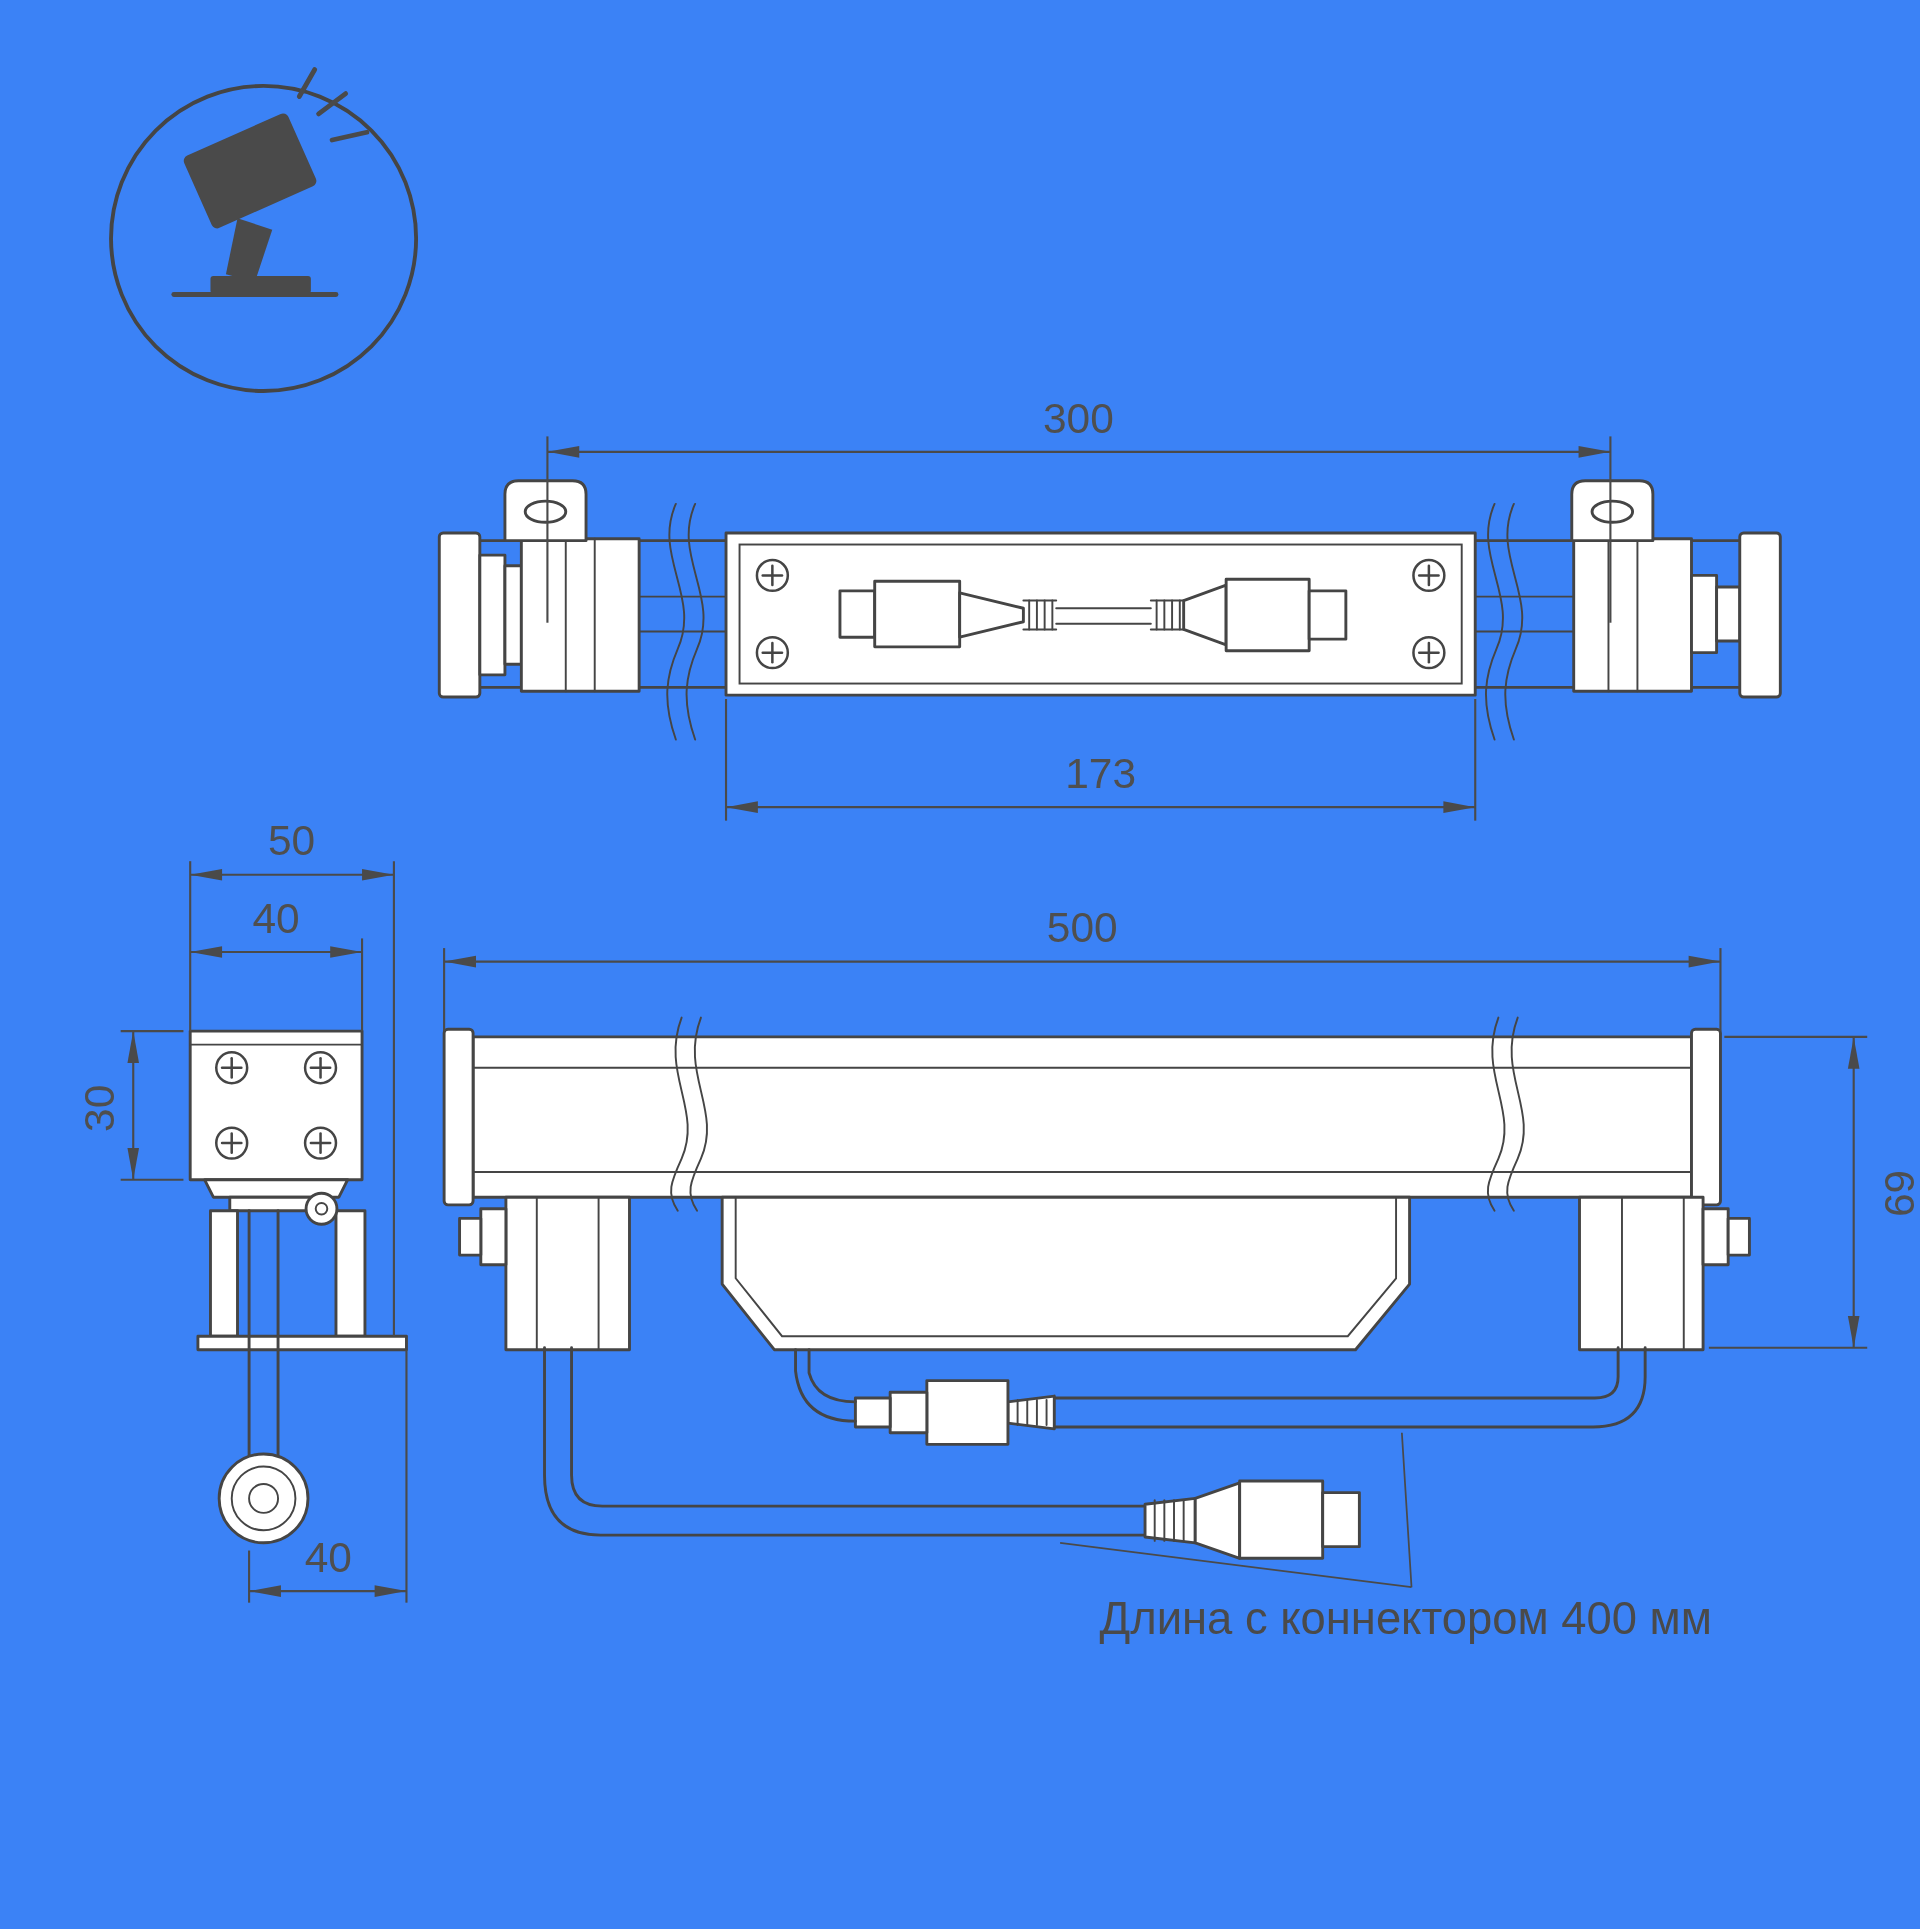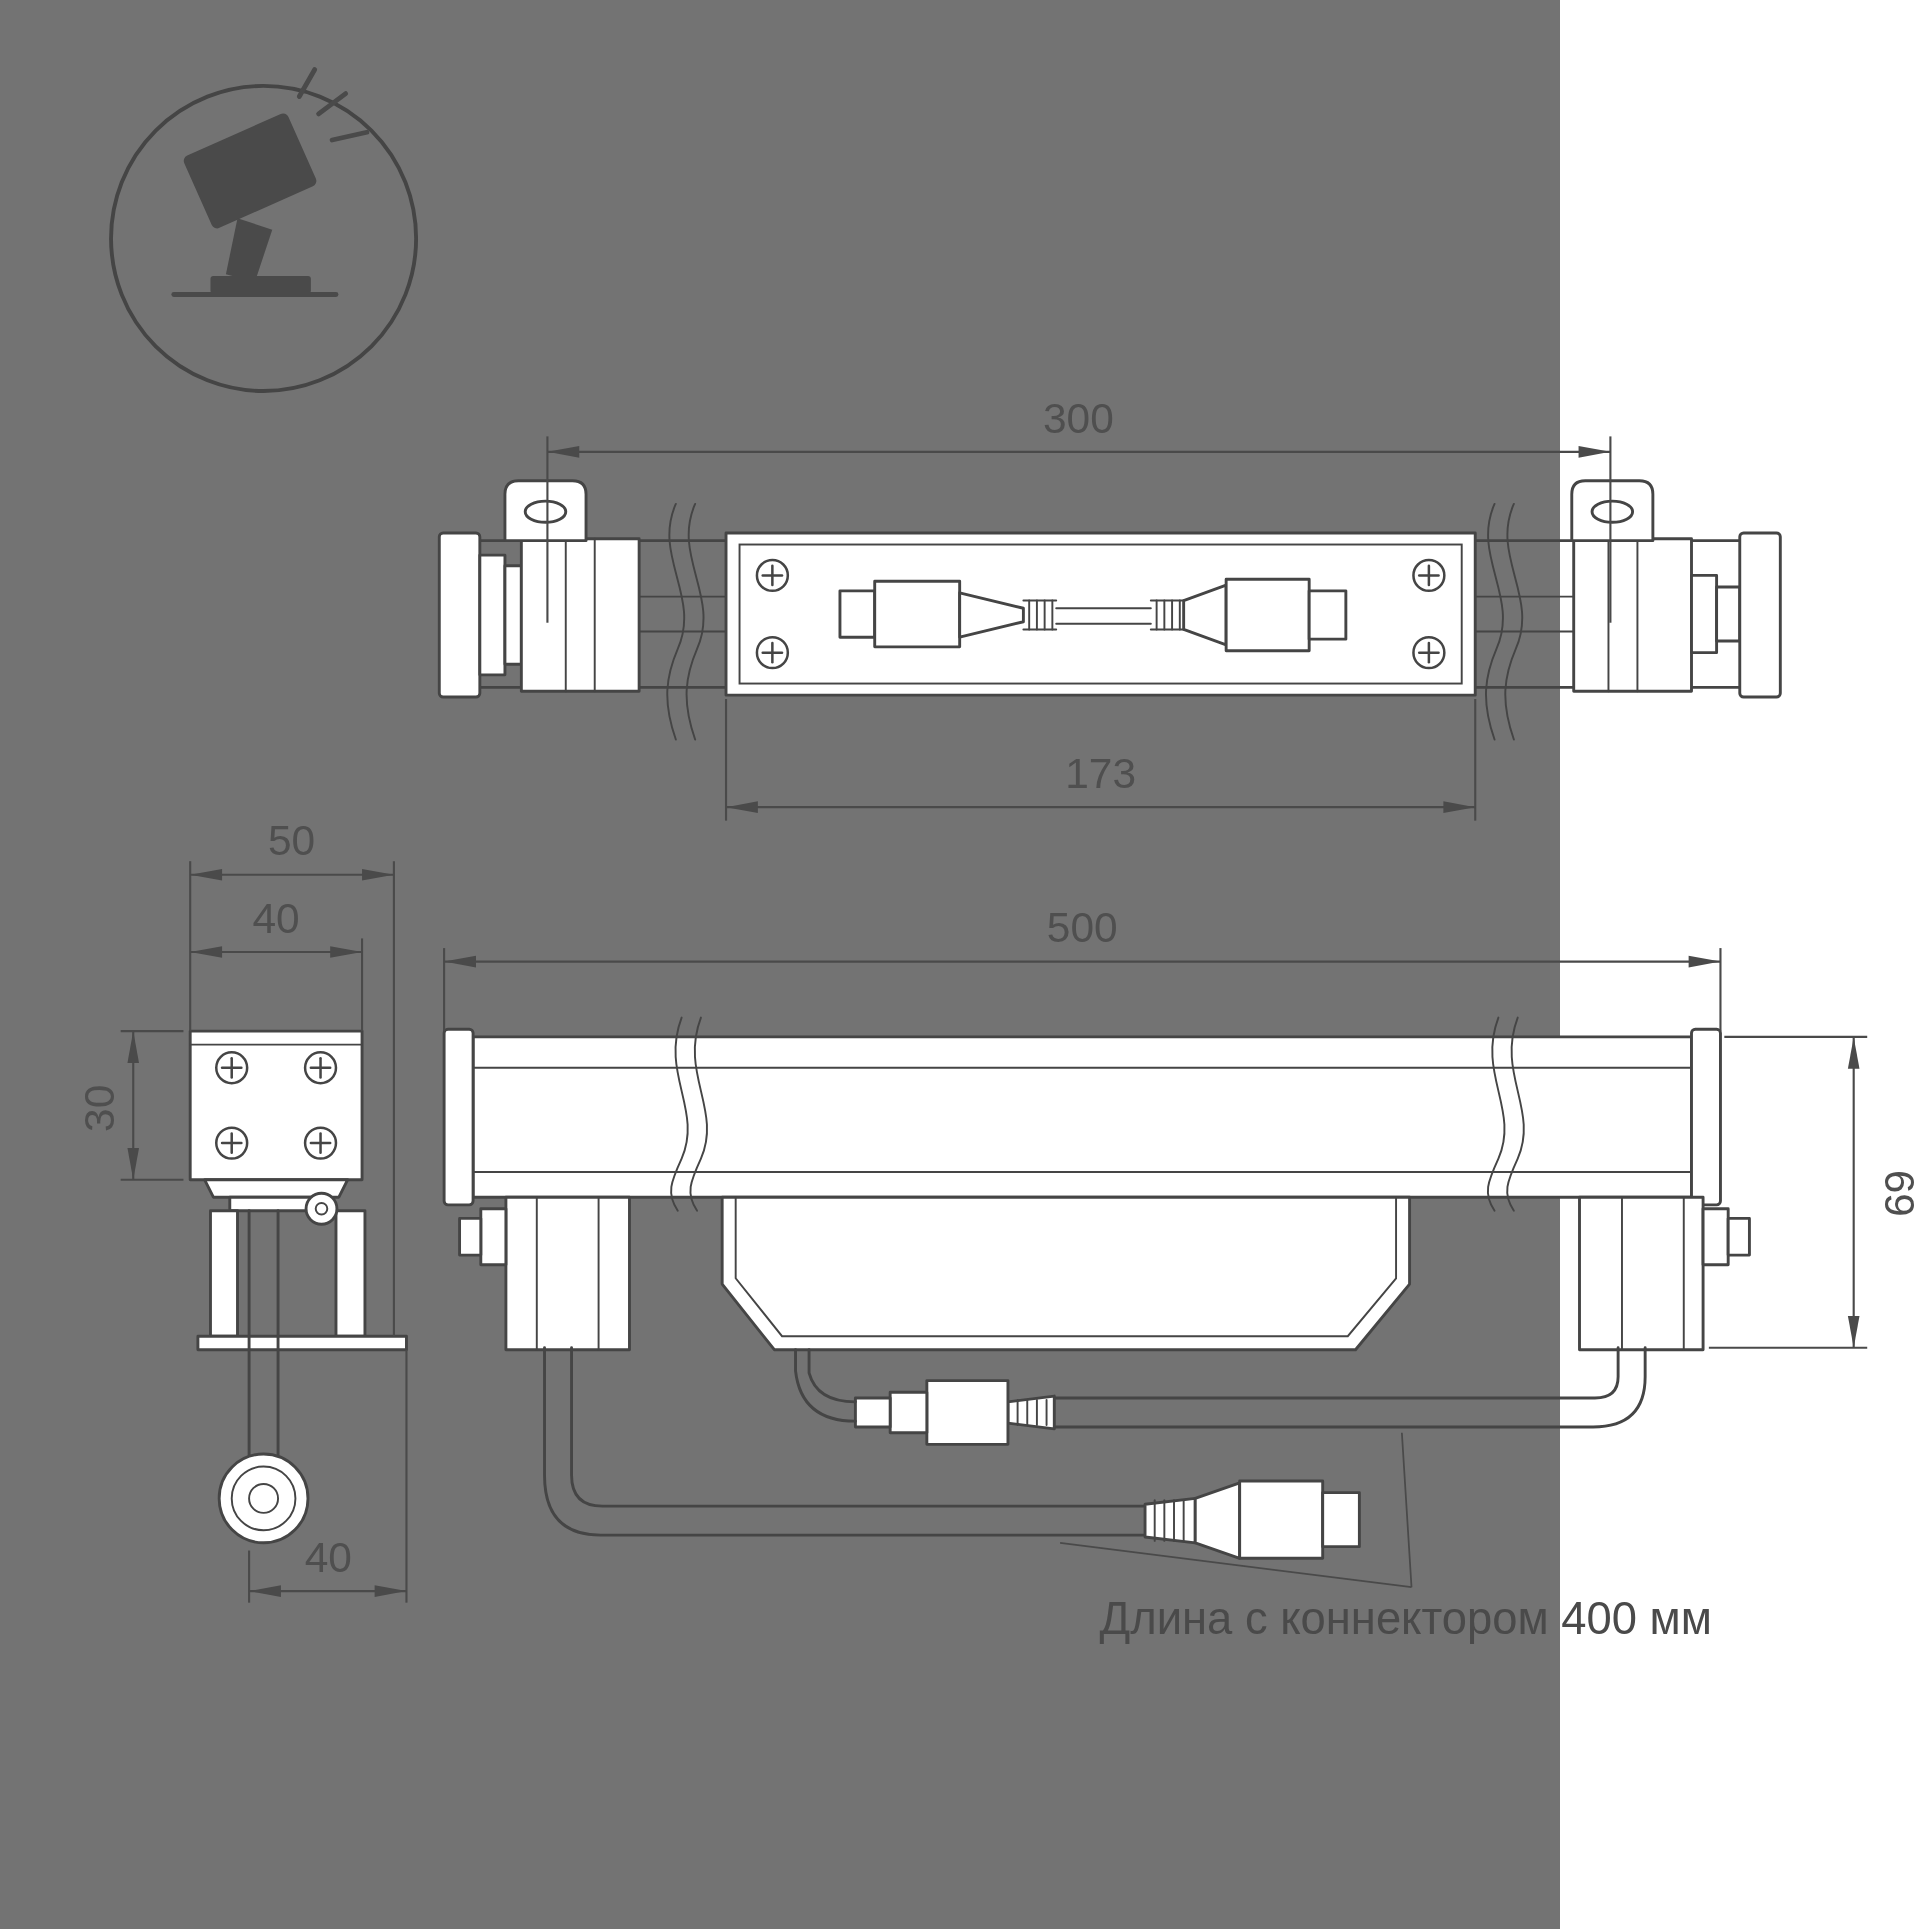--- a/index.html
+++ b/index.html
@@ -1,16 +1,16 @@
 <!DOCTYPE html>
 <html><head>
 <meta charset="utf-8">
 <style>
   html,body{margin:0;padding:0;background:#ffffff;}
-  .page{width:1560px;height:1929px;background:#737373;position:relative;}
+  .page{width:1920px;height:1929px;background:#3b82f6;position:relative;}
   svg{display:block;}
   .s  {stroke:#454545;fill:none;stroke-width:3;stroke-linejoin:round;stroke-linecap:round;}
   .sf {stroke:#454545;fill:#ffffff;stroke-width:3;stroke-linejoin:round;}
   .t  {stroke:#454545;fill:none;stroke-width:2;stroke-linecap:round;}
   .d  {stroke:#4a4a4a;fill:none;stroke-width:2.2;}
   .ld {stroke:#4a4a4a;fill:none;stroke-width:1.8;}
   .ic {fill:#4a4a4a;stroke:none;}
   .ics{stroke:#4a4a4a;fill:none;stroke-width:5;stroke-linecap:round;}
   text{font-family:"Liberation Sans",sans-serif;font-size:44px;fill:#4f4f4f;}
   .note{font-size:47px;fill:#4a4a4a;}

